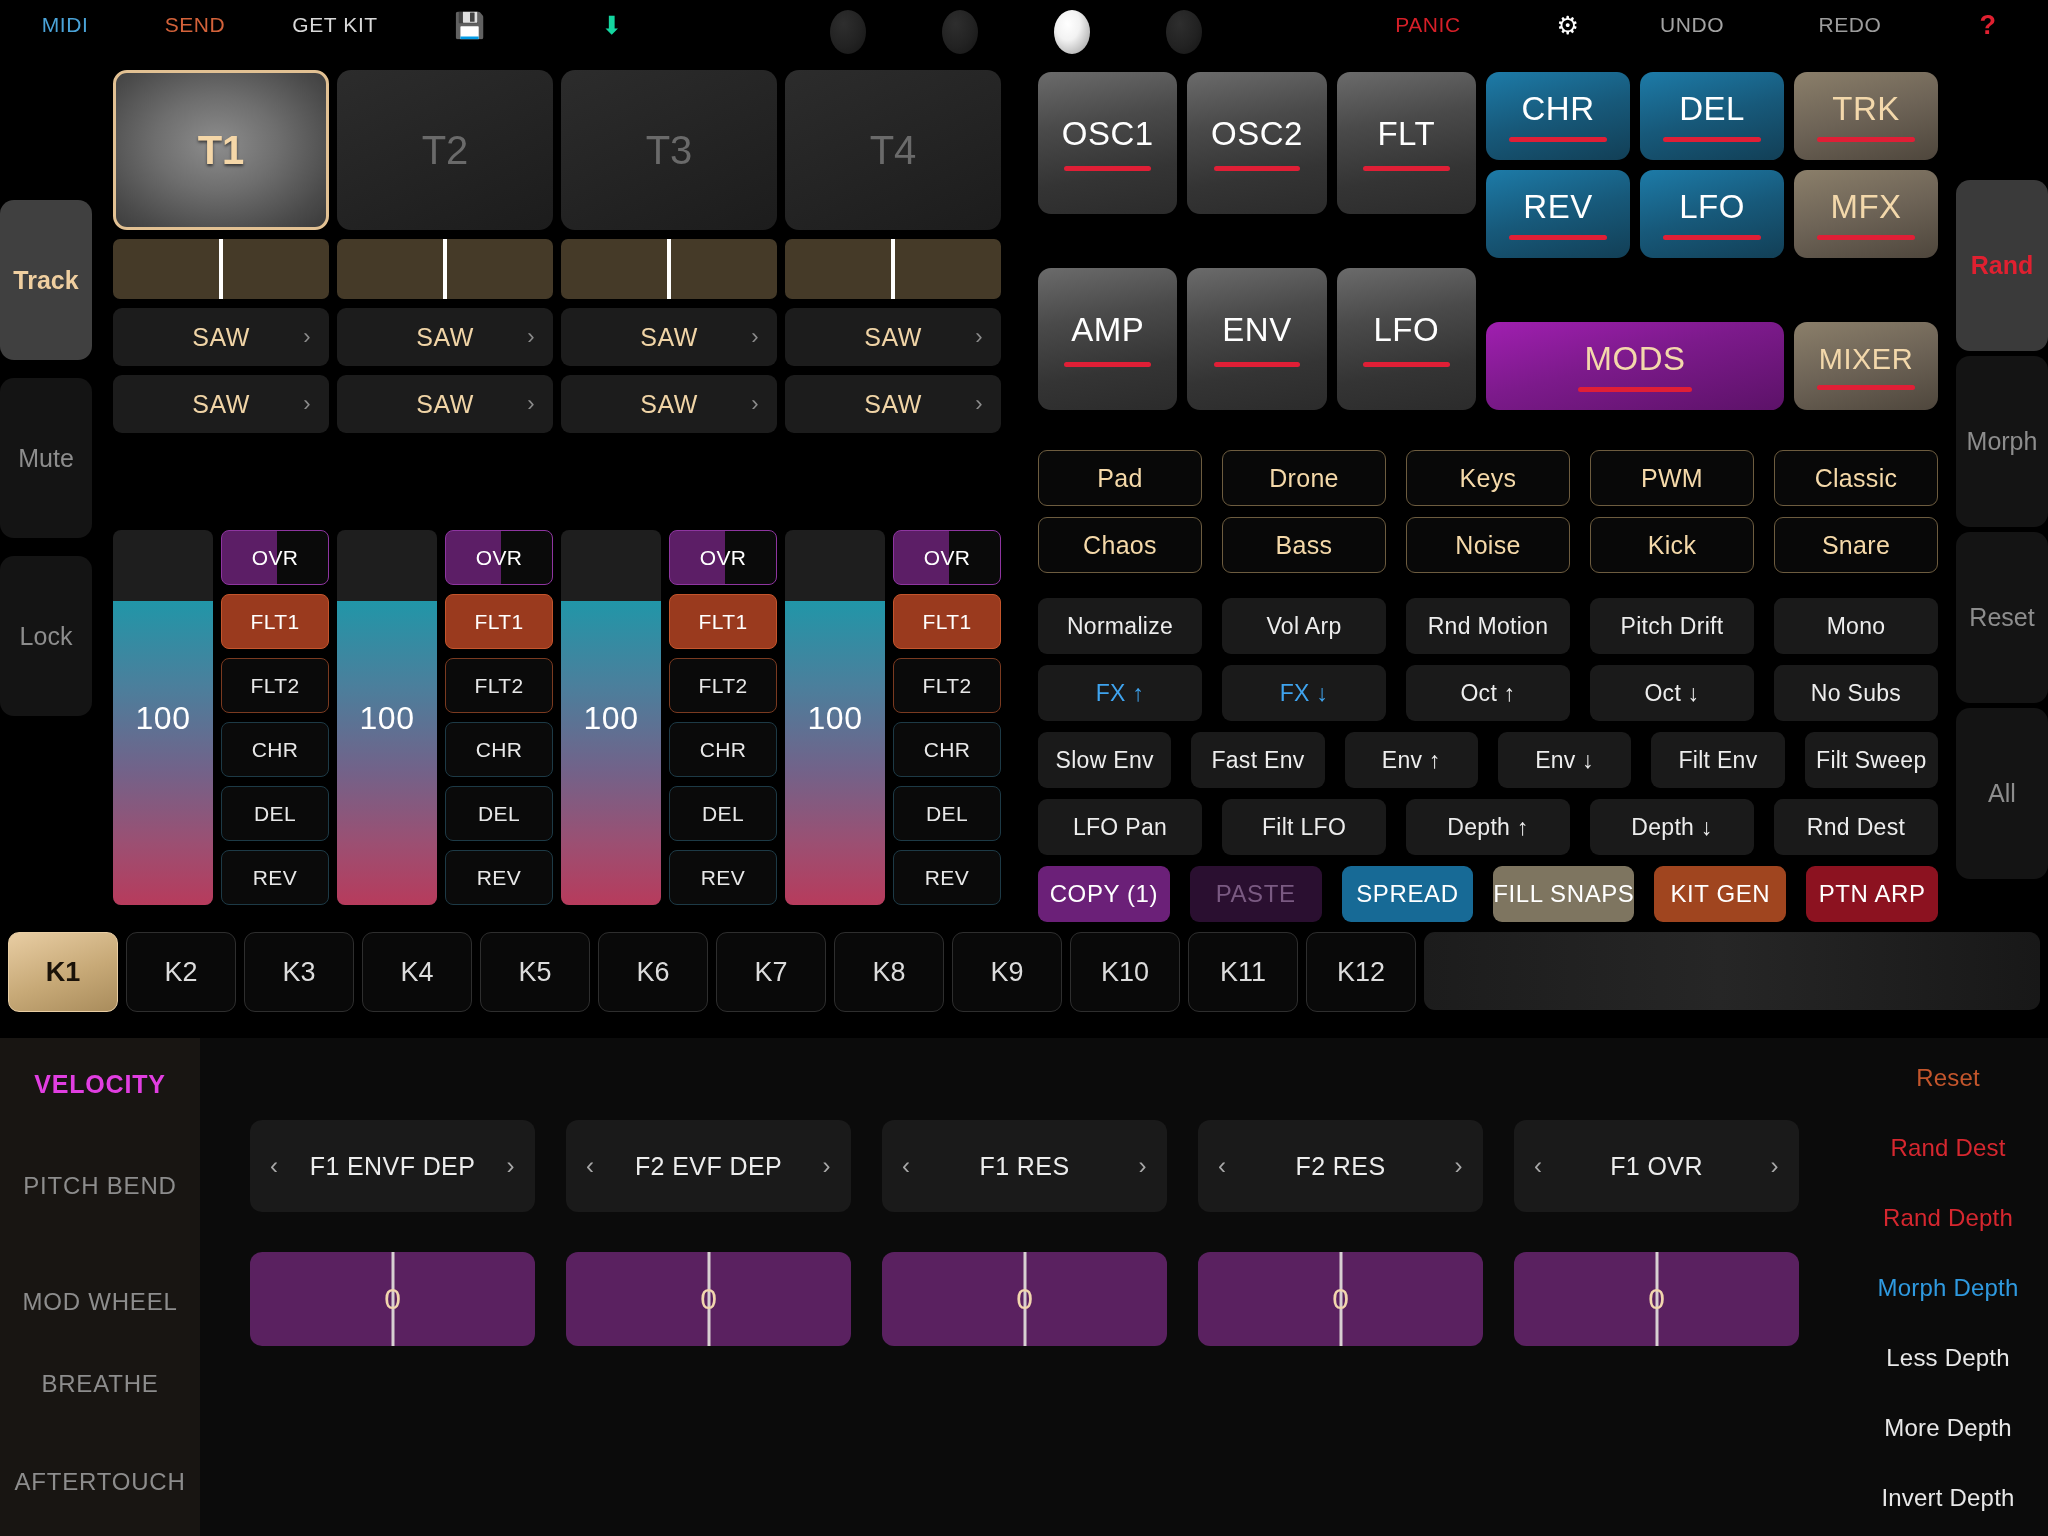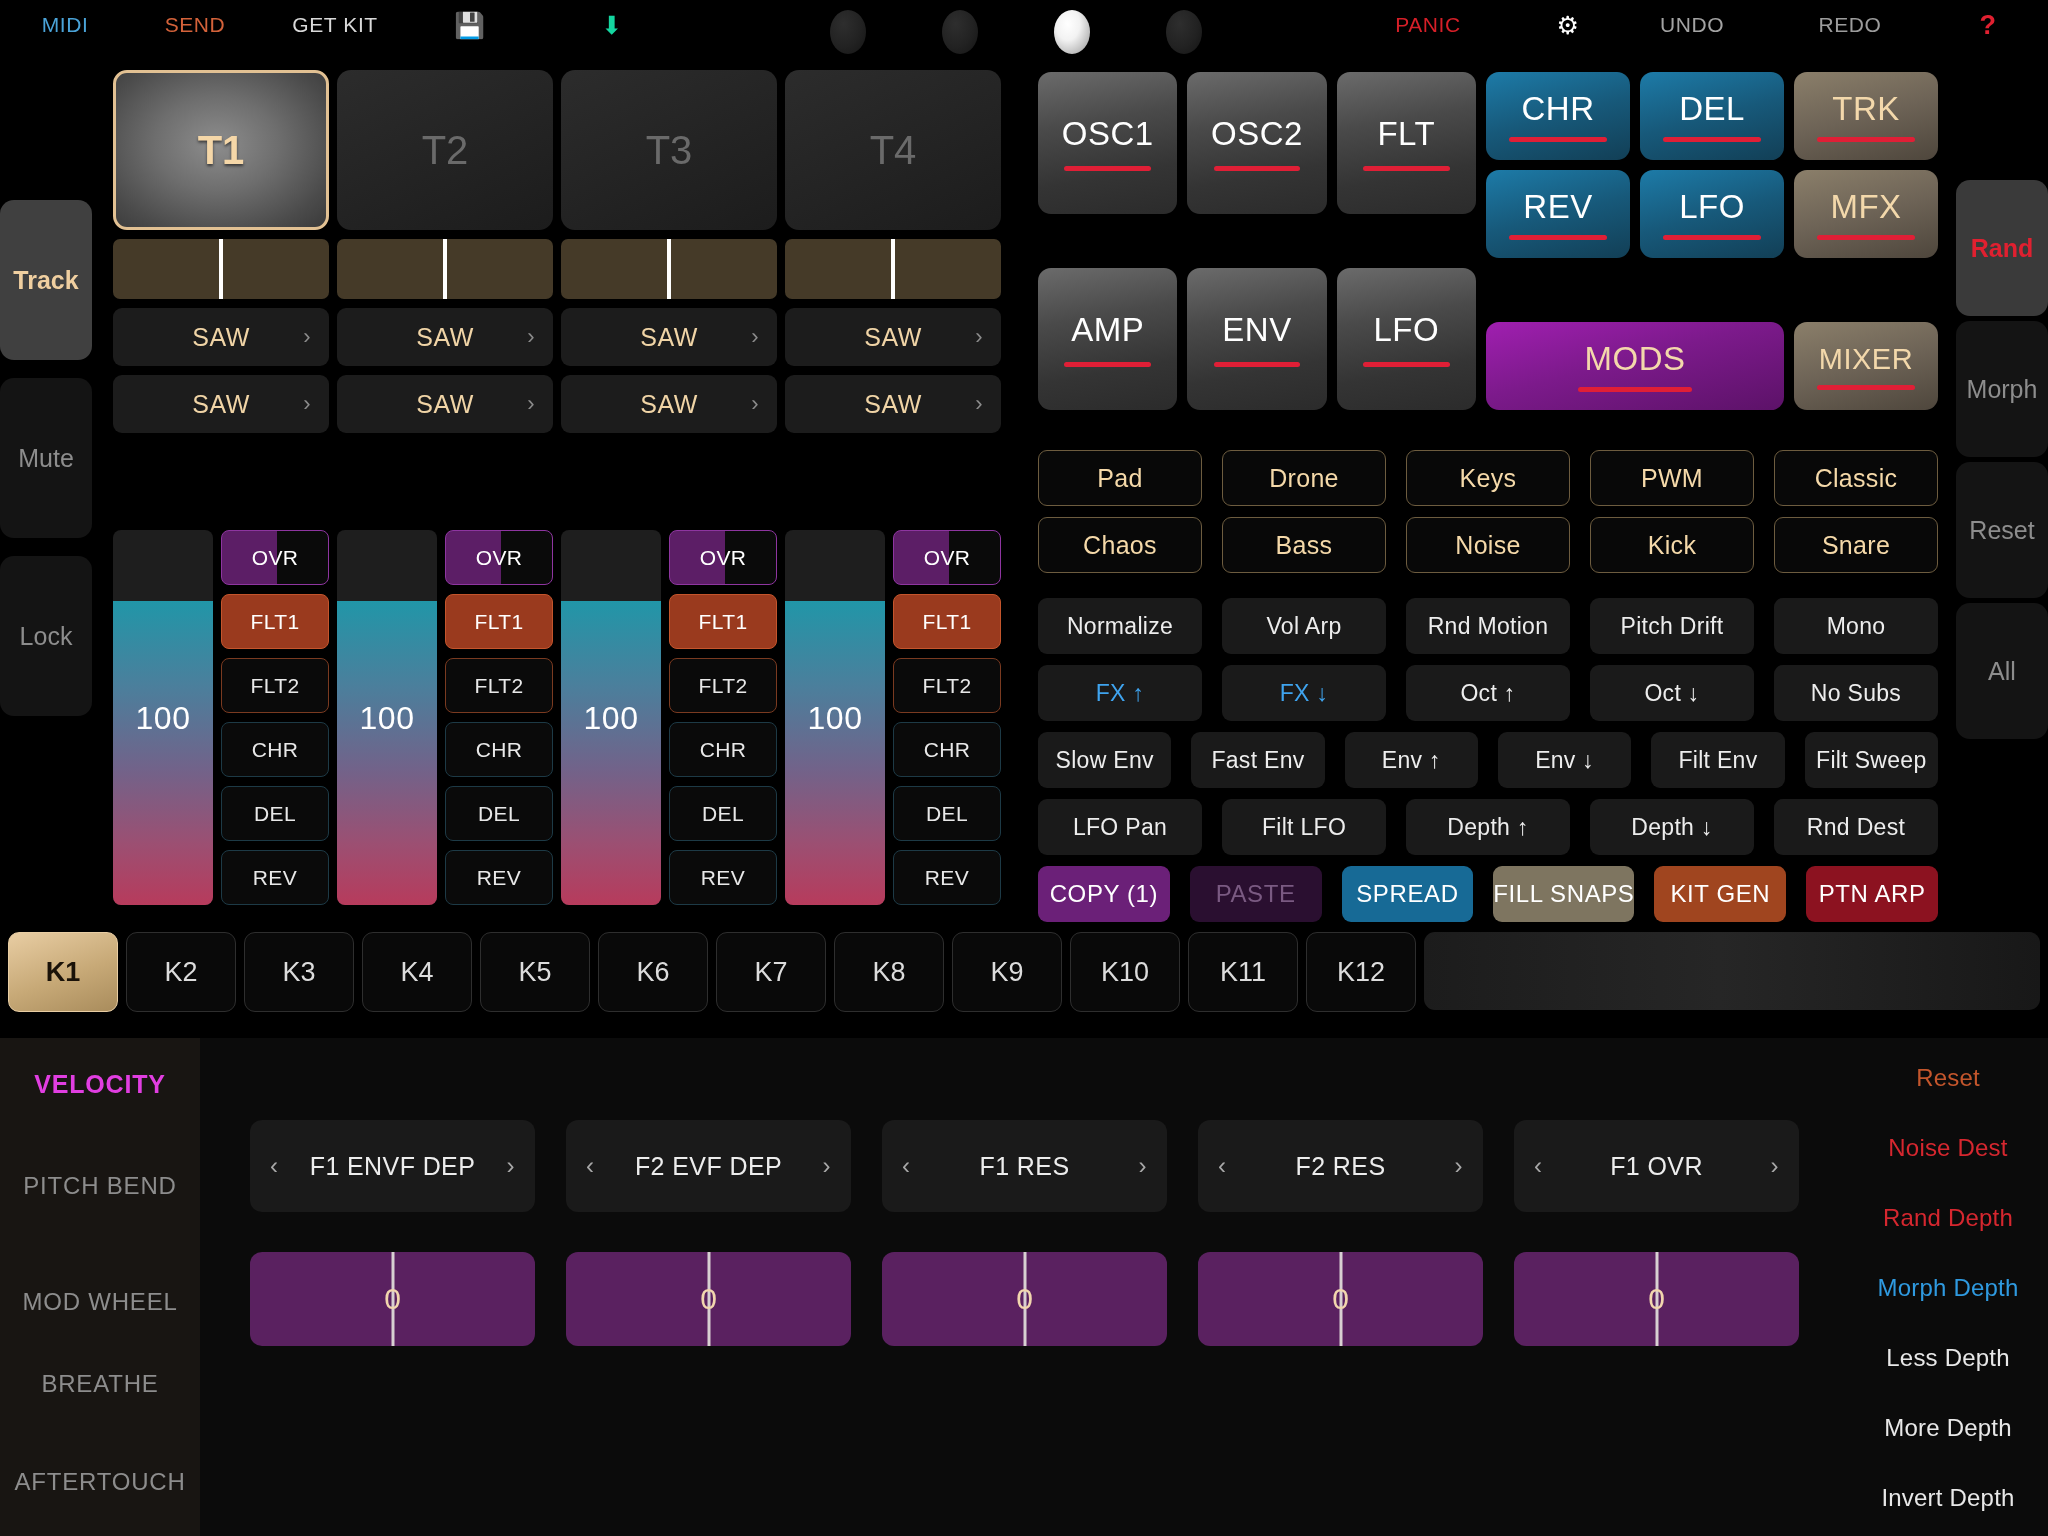--- a/index.html
+++ b/index.html
@@ -131,21 +131,21 @@
   .pbtn.c-copy  { background: #6b2078; }
   .pbtn.c-paste { background: #2a0f30; color: #7a5a82; }
   .pbtn.c-spread{ background: #176a96; }
   .pbtn.c-fill  { background: #7e7560; }
   .pbtn.c-kit   { background: #a0451f; }
   .pbtn.c-ptn   { background: #8c1220; }
 
   
   .siderail { position: absolute; left: 1956px; top: 180px; width: 92px; }
   .side-btn {
-    width: 92px; height: 136px; border-radius: 14px; background: #141414;
+    width: 92px; height: 171px; border-radius: 14px; background: #141414;
     display: flex; align-items: center; justify-content: center;
     font-size: 25px; color: #8d8d8d; margin-bottom: 5px;
   }
   .side-btn.hot { background: #3a3a3a; color: #e02030; font-weight: bold; }
 
   
   .krow { position: absolute; left: 8px; top: 932px; width: 2032px; height: 80px; display: flex; gap: 8px; }
   .kbtn {
     width: 110px; height: 80px; border-radius: 11px; background: #090909; border: 1.2px solid #2e2e2e;
     display: flex; align-items: center; justify-content: center; color: #dcdcdc; font-size: 27px;
@@ -542,21 +542,21 @@
         <span class="a-r">›</span>
       </div>
       <div class="pslider" style="left:1266px;">
         <span class="needle"></span>
         <span class="pv">0</span>
       </div>
     </div>
 
     <div class="modactions">
       <div class="ma-item" style="top:26px;color:#c4562c;">Reset</div>
-      <div class="ma-item" style="top:96px;color:#d6272f;">Noise Dest</div>
+      <div class="ma-item" style="top:96px;color:#d6272f;">Rand Dest</div>
       <div class="ma-item" style="top:166px;color:#d6272f;">Rand Depth</div>
       <div class="ma-item" style="top:236px;color:#2f9ae0;">Morph Depth</div>
       <div class="ma-item" style="top:306px;color:#e8e8e8;">Less Depth</div>
       <div class="ma-item" style="top:376px;color:#e8e8e8;">More Depth</div>
       <div class="ma-item" style="top:446px;color:#e8e8e8;">Invert Depth</div>
     </div>
 
   </div>
 
 </div>

